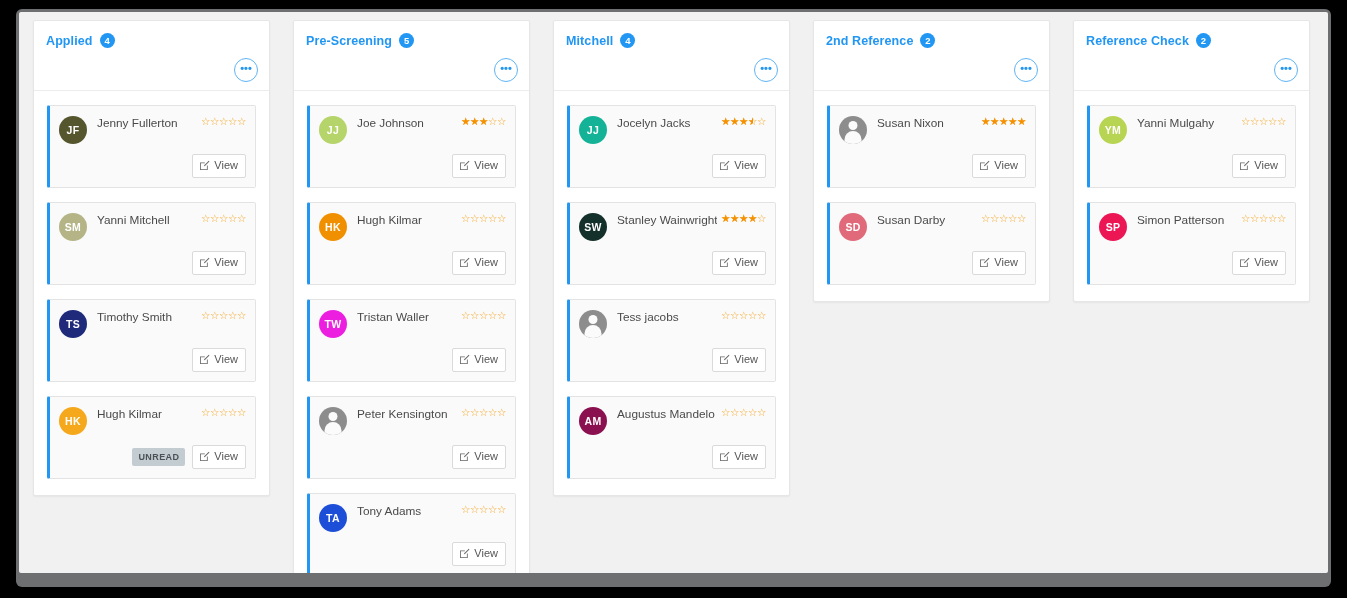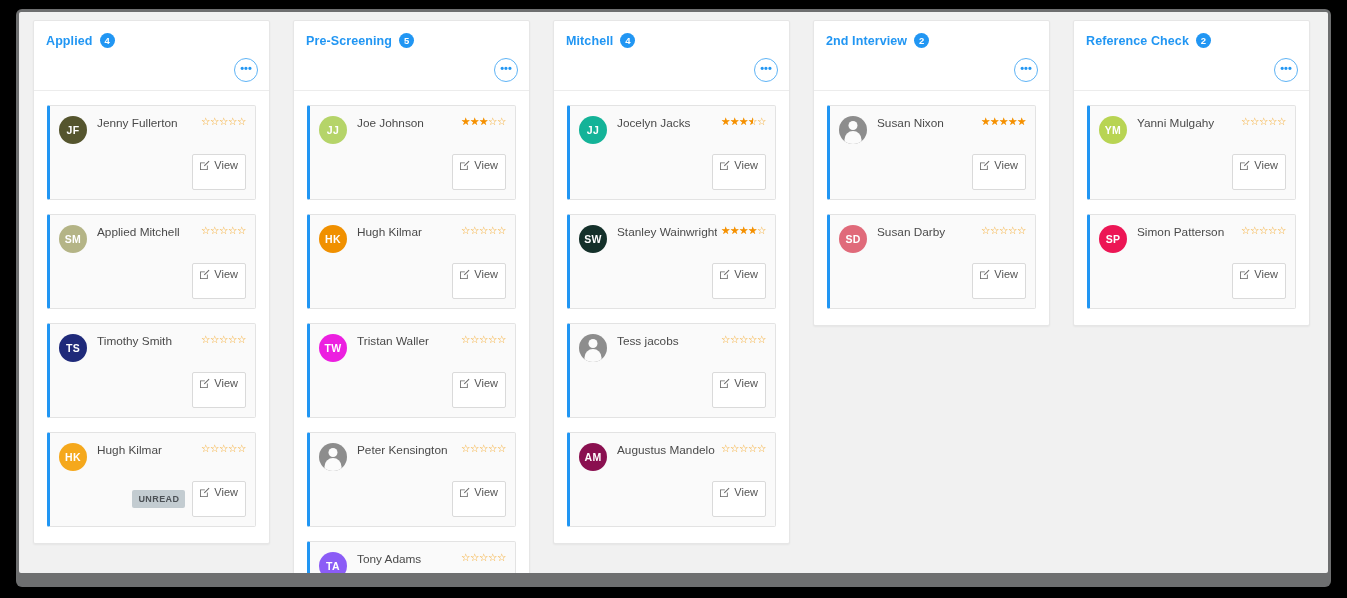--- a/index.html
+++ b/index.html
@@ -198,21 +198,21 @@
     border-radius: 2px;
     margin-right: 7px;
   }
   .btn-view {
     display: inline-flex;
     align-items: center;
     gap: 4px;
     background: #ffffff;
     border: 1px solid #dadada;
     border-radius: 2px;
-    padding: 3px 7px 17px 6px;
+    padding: 3px 7px 5px 6px;
     font-size: 11px;
     color: #555;
     cursor: pointer;
     line-height: 14px;
   }
   .btn-view svg { display: block; }
 
   
   #botbar {
     position: absolute;
@@ -247,21 +247,21 @@
                       <path d="M14.2 1.1l1 1-6.6 6.6-1.5.5.5-1.5z" fill="#666"></path>
                     </svg>
                   </span>
                   <span>View</span>
                 </button>
               </div>
             </div>
             <div class="card">
               <div class="card-top">
                 <div class="avatar" style="background:#b4b486">SM</div>
-                <span class="cand-name">Applied Mitchell</span>
+                <span class="cand-name">Yanni Mitchell</span>
                 <span class="stars"><span class="star"><span class="bg">☆</span></span><span class="star"><span class="bg">☆</span></span><span class="star"><span class="bg">☆</span></span><span class="star"><span class="bg">☆</span></span><span class="star"><span class="bg">☆</span></span></span>
               </div>
               <div class="card-bottom">
                 <button class="btn-view">
                   <span>
                     <svg width="11" height="11" viewBox="0 0 16 16" aria-hidden="true">
                       <path d="M1.5 3.5h7v1.2h-5.8v8.8h8.8V8h1.2v6.5h-11.2z" fill="#666"></path>
                       <path d="M14.2 1.1l1 1-6.6 6.6-1.5.5.5-1.5z" fill="#666"></path>
                     </svg>
                   </span>
@@ -383,21 +383,21 @@
                       <path d="M1.5 3.5h7v1.2h-5.8v8.8h8.8V8h1.2v6.5h-11.2z" fill="#666"></path>
                       <path d="M14.2 1.1l1 1-6.6 6.6-1.5.5.5-1.5z" fill="#666"></path>
                     </svg>
                   </span>
                   <span>View</span>
                 </button>
               </div>
             </div>
             <div class="card">
               <div class="card-top">
-                <div class="avatar" style="background:#8b5cf6">TA</div>
+                <div class="avatar" style="background:#1d4ed8">TA</div>
                 <span class="cand-name">Tony Adams</span>
                 <span class="stars"><span class="star"><span class="bg">☆</span></span><span class="star"><span class="bg">☆</span></span><span class="star"><span class="bg">☆</span></span><span class="star"><span class="bg">☆</span></span><span class="star"><span class="bg">☆</span></span></span>
               </div>
               <div class="card-bottom">
                 <button class="btn-view">
                   <span>
                     <svg width="11" height="11" viewBox="0 0 16 16" aria-hidden="true">
                       <path d="M1.5 3.5h7v1.2h-5.8v8.8h8.8V8h1.2v6.5h-11.2z" fill="#666"></path>
                       <path d="M14.2 1.1l1 1-6.6 6.6-1.5.5.5-1.5z" fill="#666"></path>
                     </svg>
@@ -484,21 +484,21 @@
                       <path d="M14.2 1.1l1 1-6.6 6.6-1.5.5.5-1.5z" fill="#666"></path>
                     </svg>
                   </span>
                   <span>View</span>
                 </button>
               </div>
             </div>
           </div>
         </div>
         <div class="column">
-          <div class="col-head"><span class="col-title">2nd Interview</span><span class="col-count">2</span><div class="col-menu">
+          <div class="col-head"><span class="col-title">2nd Reference</span><span class="col-count">2</span><div class="col-menu">
               <span class="dots">•••</span>
             </div></div>
           <div class="col-body">
             <div class="card">
               <div class="card-top">
                 <div class="avatar placeholder" style="background:#8d8d8d">
                   <span class="ph-head"></span>
                   <span class="ph-body"></span>
                 </div>
                 <span class="cand-name">Susan Nixon</span>

